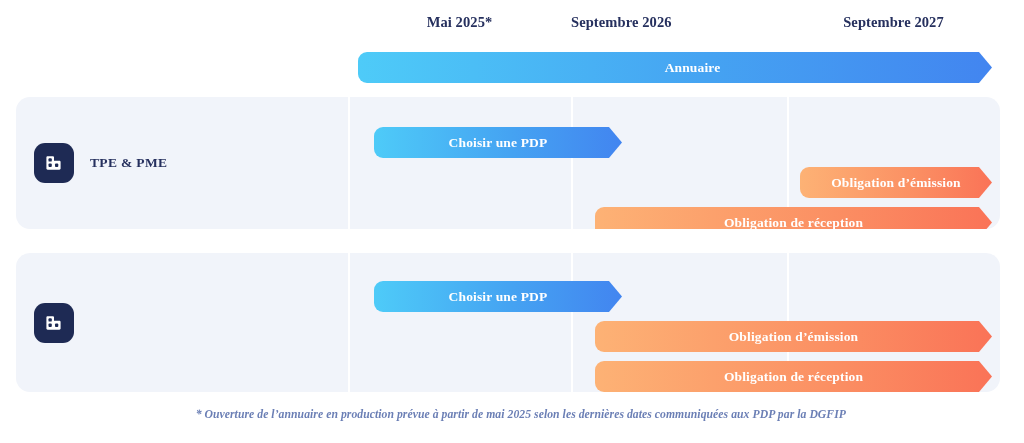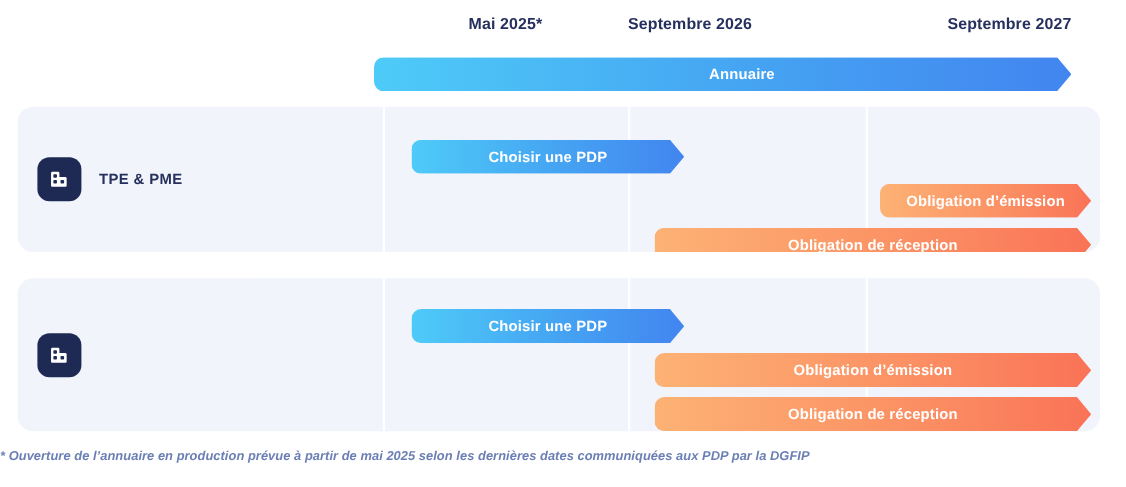--- a/index.html
+++ b/index.html
@@ -10,36 +10,37 @@
     background: #ffffff;
     font-family: "Liberation Sans", sans-serif;
     overflow: hidden;
   }
 
   #root {
     position: relative;
     width: 846px;
     height: 443px;
     background: #ffffff;
+    font-family: Liberation Serif, serif;
   }
 
   
   .date-header {
     position: absolute;
     top: 14px;
     height: 24px;
     font-size: 14.5px;
     font-weight: 700;
     color: #26305e;
     letter-spacing: 0.1px;
     white-space: nowrap;
   }
   #date-0 { left: 348px;  width: 223px; text-align: center; }
   #date-1 { left: 571px;  width: 216px; }
-  #date-2 { left: 761px;  width: 213px; text-align: right; }
+  #date-2 { left: 787px;  width: 213px; text-align: center; }
 
   
   .bar {
     position: absolute;
     display: flex;
     align-items: center;
     justify-content: center;
     color: #ffffff;
     font-size: 13.5px;
     font-weight: 700;
@@ -55,21 +56,21 @@
     border-bottom-left-radius: 9px;
     -webkit-clip-path: polygon(0 0, calc(100% - 13px) 0, 100% 50%, calc(100% - 13px) 100%, 0 100%);
     clip-path: polygon(0 0, calc(100% - 13px) 0, 100% 50%, calc(100% - 13px) 100%, 0 100%);
   }
 
   .bar.blue   { background: linear-gradient(90deg, #4ECBF8 0%, #45A3F2 55%, #4285F0 100%); }
   .bar.orange { background: linear-gradient(90deg, #FDB275 0%, #FB8F63 60%, #FA7357 100%); align-items: center; }
 
   
   #bar-annuaire {
-    left: 340px;
+    left: 358px;
     top: 52px;
     width: 634px;
     height: 31px;
     padding-left: 35px;
   }
 
   
   .panel {
     position: absolute;
     left: 16px;
@@ -133,21 +134,21 @@
 
   
   .panel .bar { position: absolute; margin-top: 15px; }
 
   
   #footnote {
     position: absolute;
     left: 0;
     right: 0;
     top: 408px;
-    text-align: left;
+    text-align: right;
     font-size: 11.7px;
     font-style: italic;
     font-weight: 600;
     color: #6B7FB5;
     letter-spacing: 0.05px;
   }
 </style>
 </head>
 <body>
 

